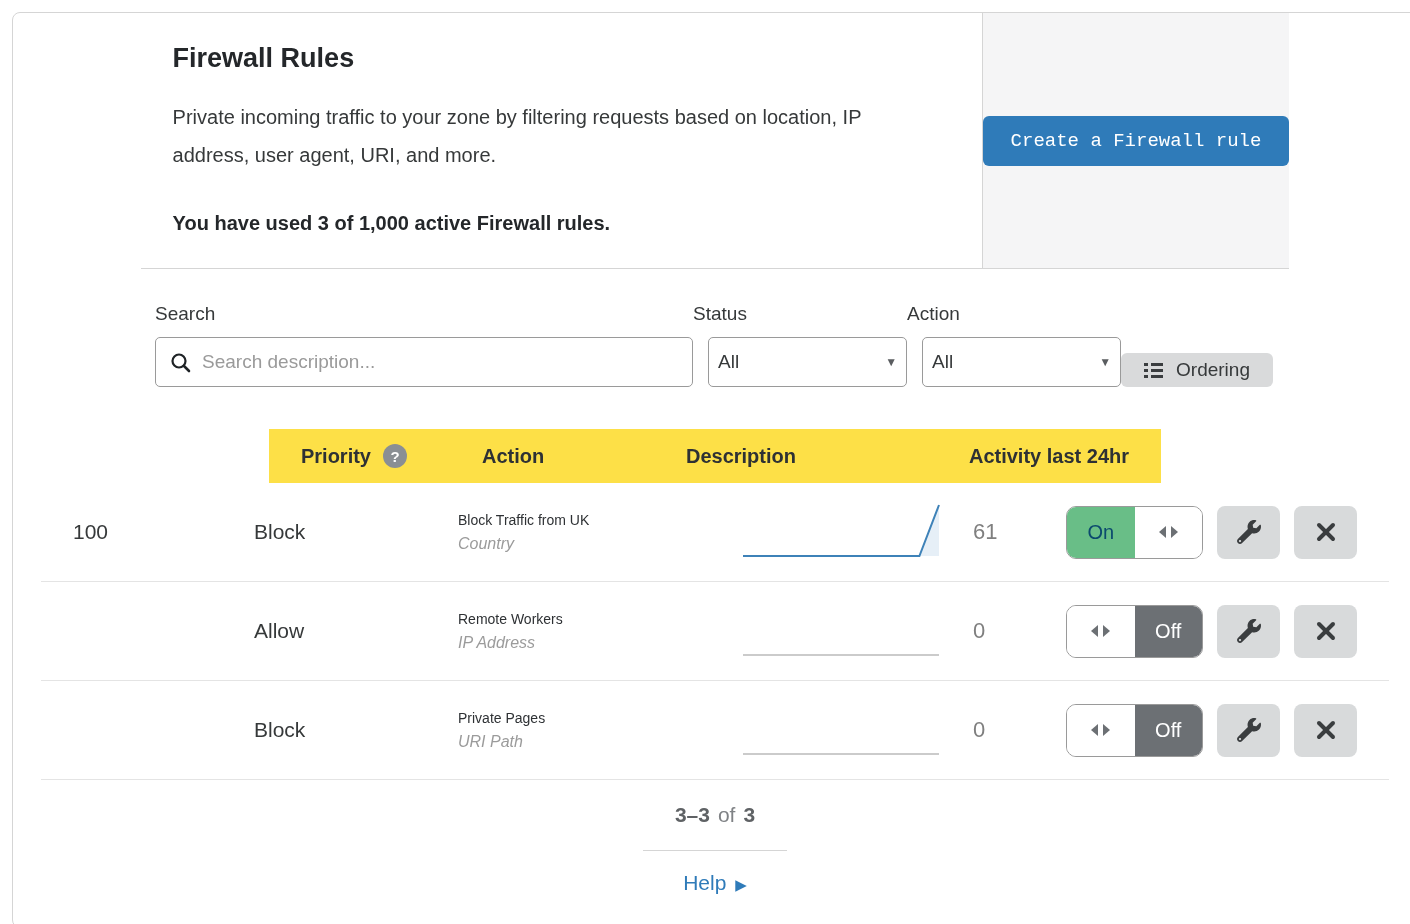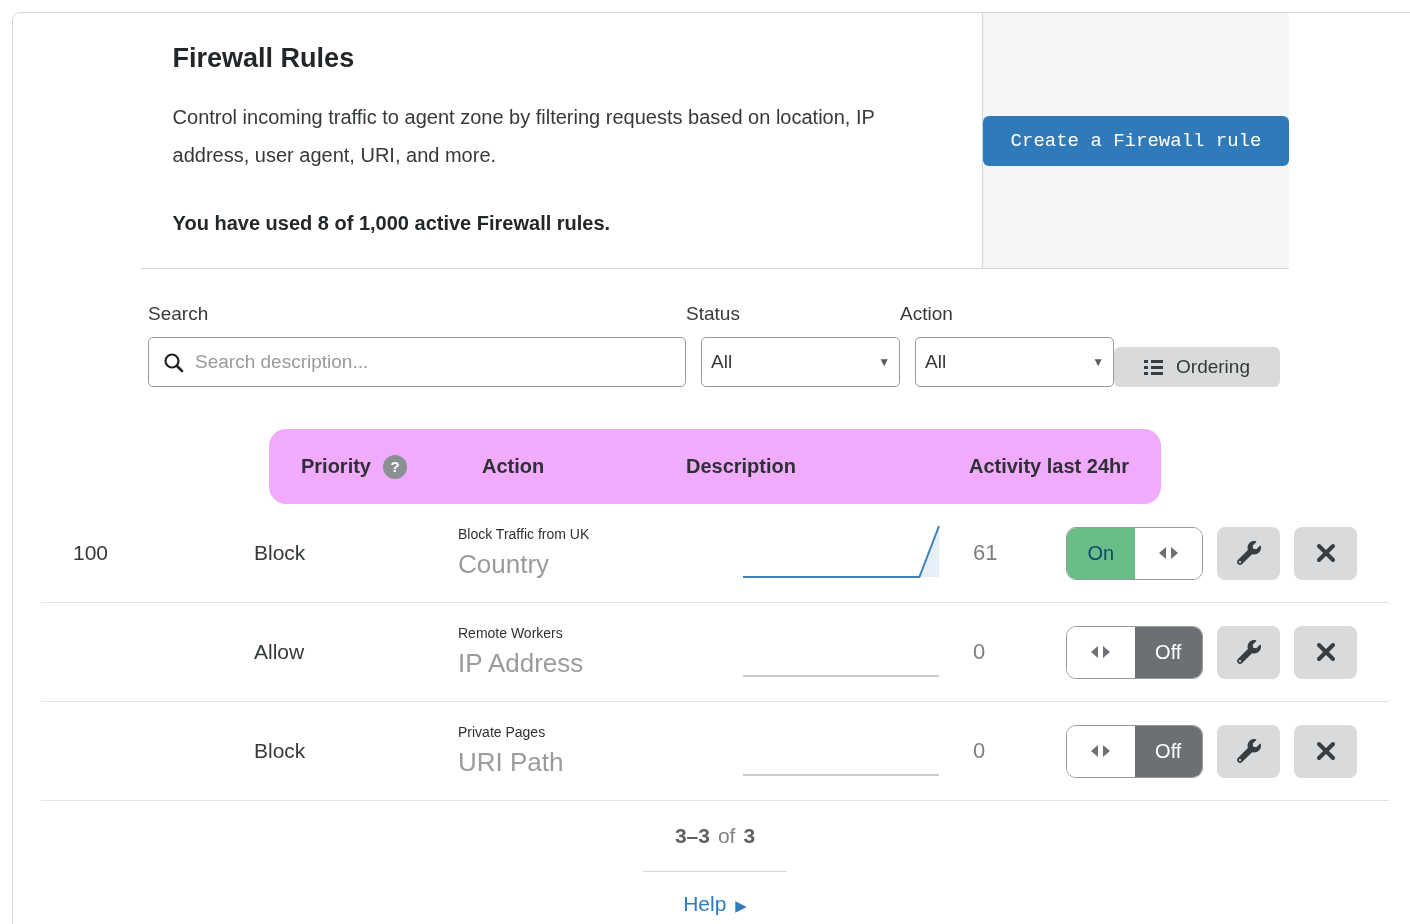--- a/index.html
+++ b/index.html
@@ -34,48 +34,48 @@
   .search-box input::placeholder { color:#9a9a9a; }
   .search-icon { position:absolute; left:13px; top:13px; width:24px; height:24px; }
   .select {
     width:199px; height:50px; border:1px solid #9a9a9a; border-radius:5px; background:#fff;
     display:flex; align-items:center; justify-content:space-between; padding:0 9px;
     font-size:19px; cursor:pointer; margin-left:15px;
   }
   .caret { font-size:12px; color:#5a5d60; }
   .spacer { flex:1; }
   .ordering-btn {
-    height:40px; background:#d9dadb; border:none; border-radius:6px; display:flex; align-items:center;
-    gap:13px; padding:0 30px; font-size:19px; color:#36393a; cursor:pointer; font-family:inherit;
+    height:34px; background:#d9dadb; border:none; border-radius:6px; display:flex; align-items:center;
+    gap:13px; padding:0 23px; font-size:19px; color:#36393a; cursor:pointer; font-family:inherit;
   }
   .list-icon { display:flex; flex-direction:column; gap:3px; }
   .list-icon .li-row { display:flex; align-items:center; gap:3px; }
   .list-icon .li-dot { width:4px; height:3px; background:#3a3d3f; }
   .list-icon .li-bar { width:12px; height:3px; background:#3a3d3f; }
   
   .thead {
-    background:#f0abfc; height:75px; display:flex; align-items:center; padding:0 32px;
-    font-size:20px; font-weight:bold; color:#2e3134;border-radius:17px;
+    background:#fde047; height:54px; display:flex; align-items:center; padding:0 32px;
+    font-size:20px; font-weight:bold; color:#2e3134;
   }
   .col-priority { width:181px; display:flex; align-items:center; }
   .col-action { width:204px; }
   .col-desc { width:283px; }
   .col-activity { width:205px; }
   .col-count { width:120px; padding-left:27px; }
   .q-icon {
     width:24px; height:24px; border-radius:50%; background:#8a8f94; color:#fff; font-size:15px;
     font-weight:bold; display:inline-flex; align-items:center; justify-content:center; margin-left:12px;
     cursor:pointer;
   }
   .trow {
     height:99px; display:flex; align-items:center; padding:0 32px; border-bottom:1px solid #e4e4e4;
     background:#fff; font-size:21px;
   }
   .cell-main { font-size:14px; color:#2e3134; margin-bottom:7px; }
-  .cell-sub { font-size:26px; color:#9b9b9b; }
+  .cell-sub { font-size:16px; color:#9b9b9b;font-style:italic; }
   .count { font-size:22px; color:#7f7f7f; }
   .controls { margin-left:auto; display:flex; align-items:center; gap:14px; }
   
   .toggle {
     width:137px; height:53px; border:1px solid #9a9a9a; border-radius:10px; display:flex;
     overflow:hidden; cursor:pointer; background:#fff;
   }
   .tg-half { flex:1; display:flex; align-items:center; justify-content:center; font-size:20px; }
   .tg-on { background:#69be87; color:#0c4a6e; }
   .tg-off { background:#6c7074; color:#fff; }
@@ -99,22 +99,22 @@
   .help-arrow { font-size:15px; line-height:1; padding-top:2px; }
 </style>
 </head>
 <body>
 
 <div class="page">
 
   <div class="hero">
     <div class="hero-left">
       <div class="hero-title">Firewall Rules</div>
-      <div class="hero-desc">Control incoming traffic to agent zone by filtering requests based on location, IP address, user agent, URI, and more.</div>
-      <div class="hero-usage">You have used 8 of 1,000 active Firewall rules.</div>
+      <div class="hero-desc">Private incoming traffic to your zone by filtering requests based on location, IP address, user agent, URI, and more.</div>
+      <div class="hero-usage">You have used 3 of 1,000 active Firewall rules.</div>
     </div>
     <div class="hero-right">
       <button class="create-btn">Create a Firewall rule</button>
     </div>
   </div>
 
   <div class="filters">
     <div class="filter-group first">
       <div class="filter-label">Search</div>
       <div class="search-box">

